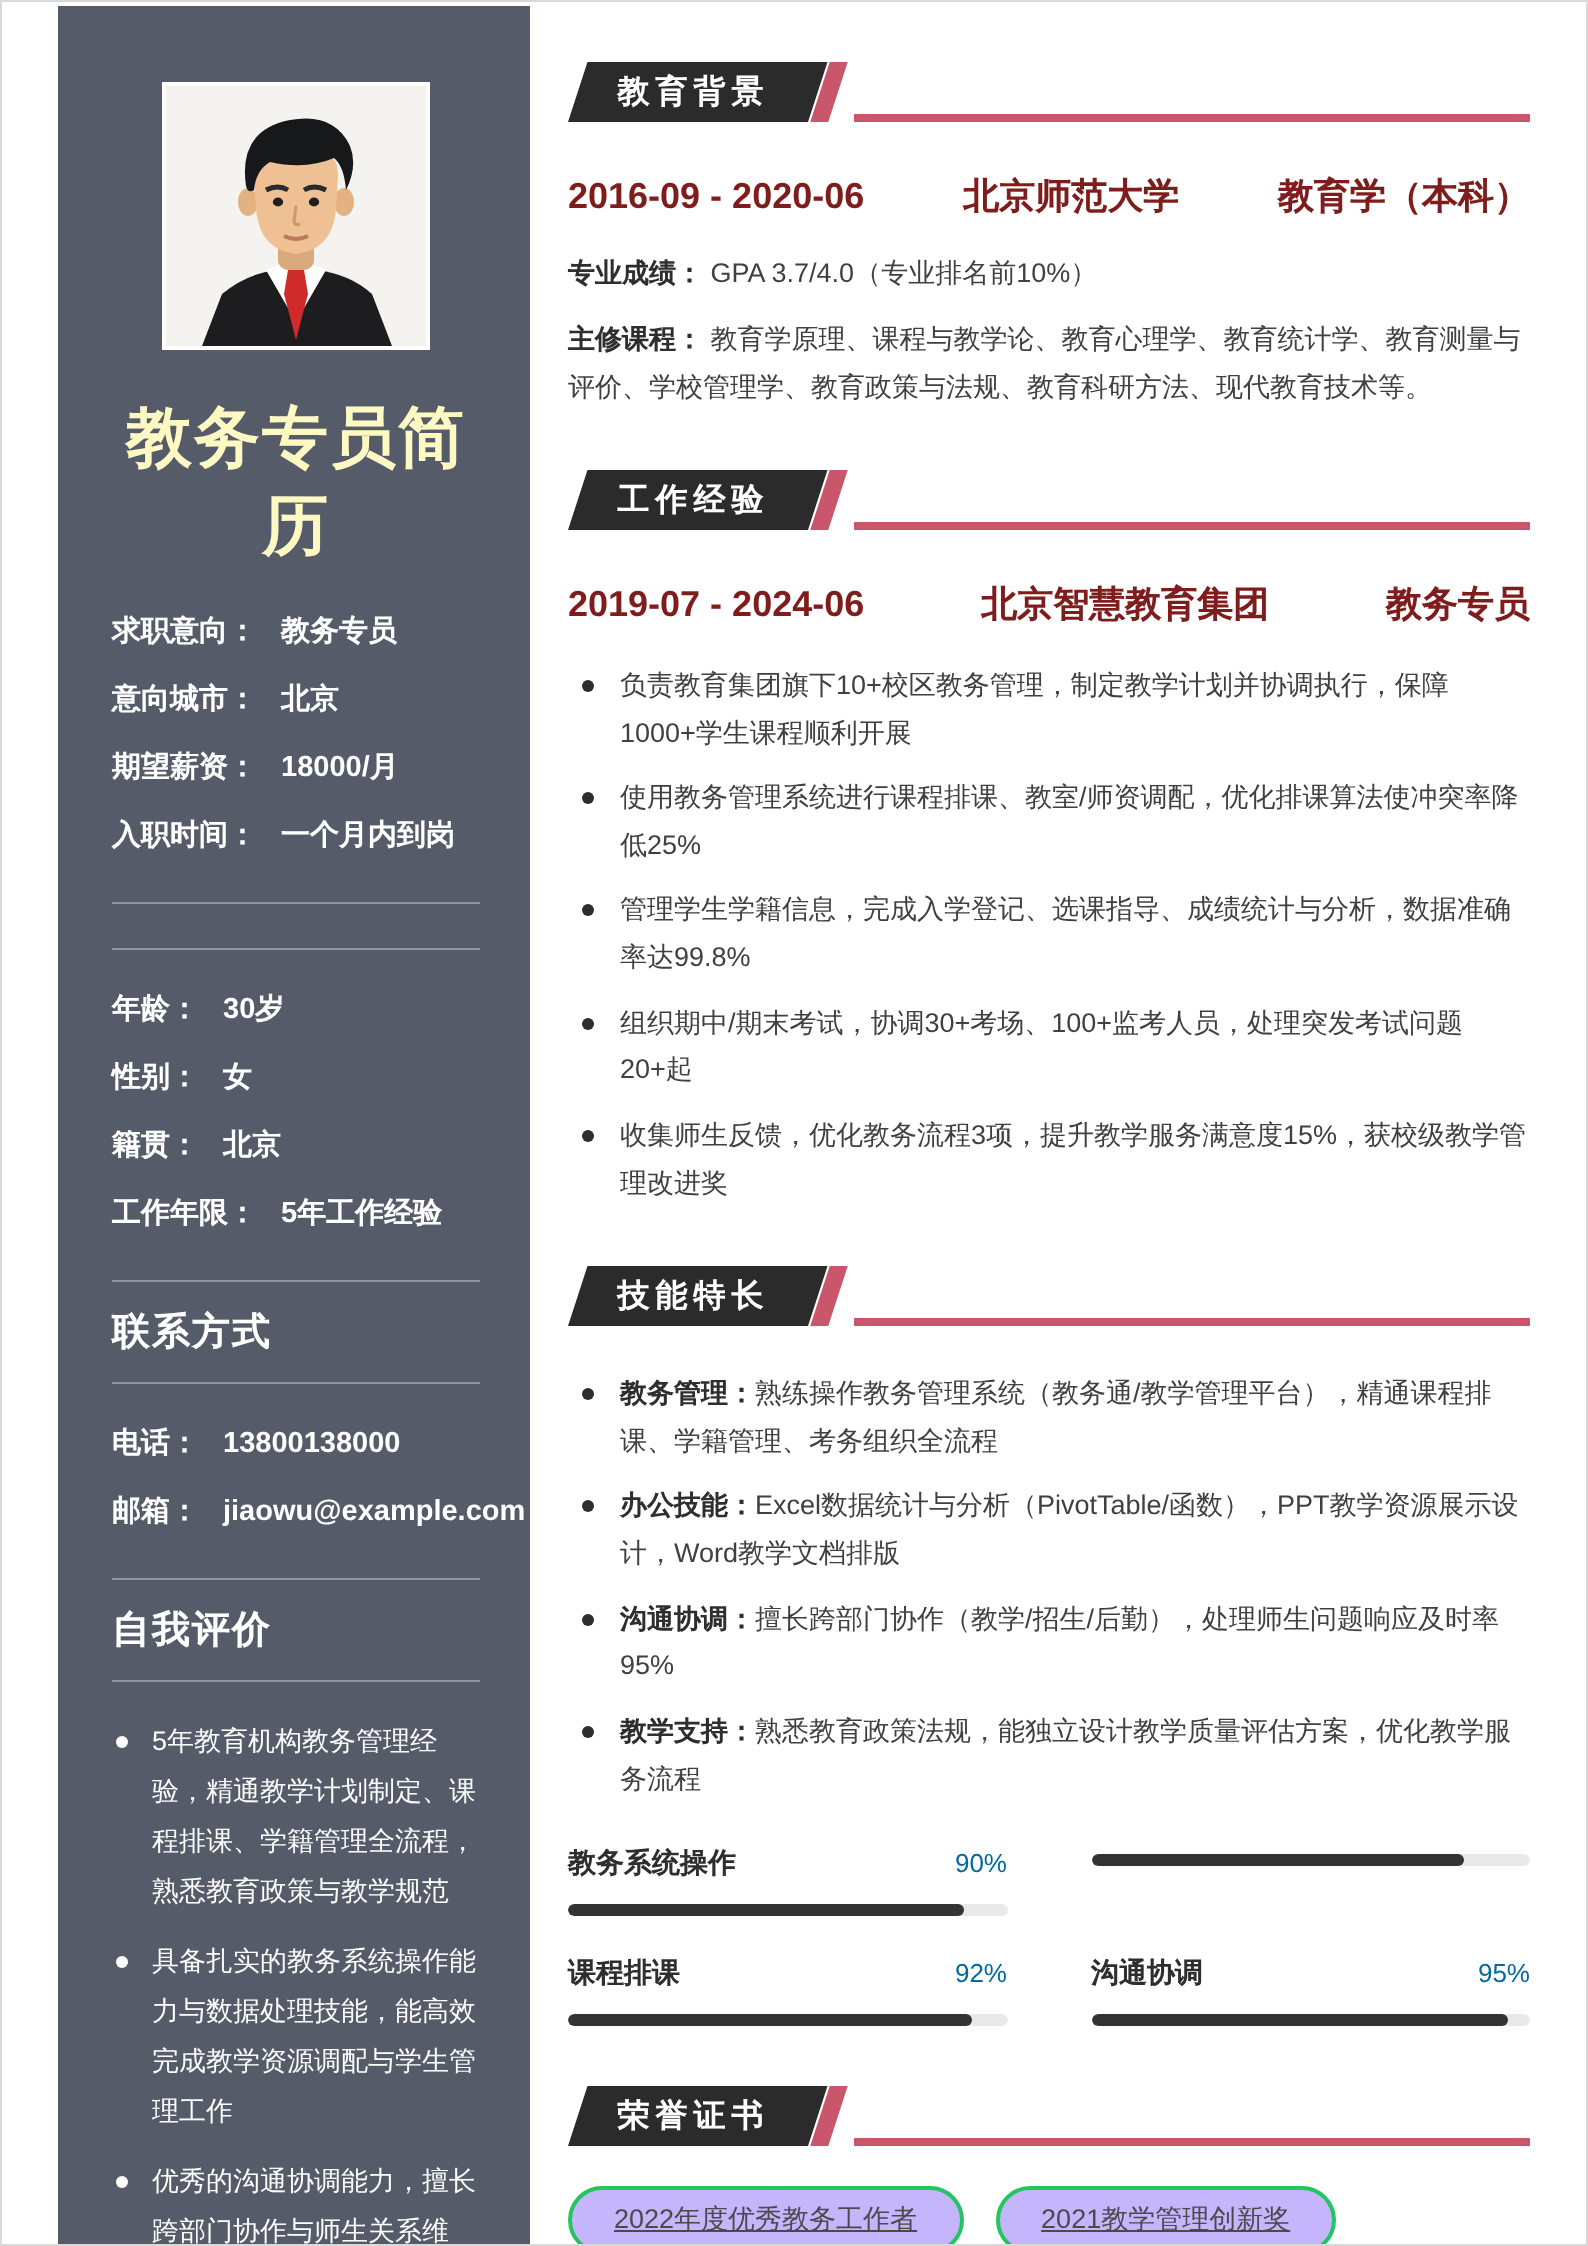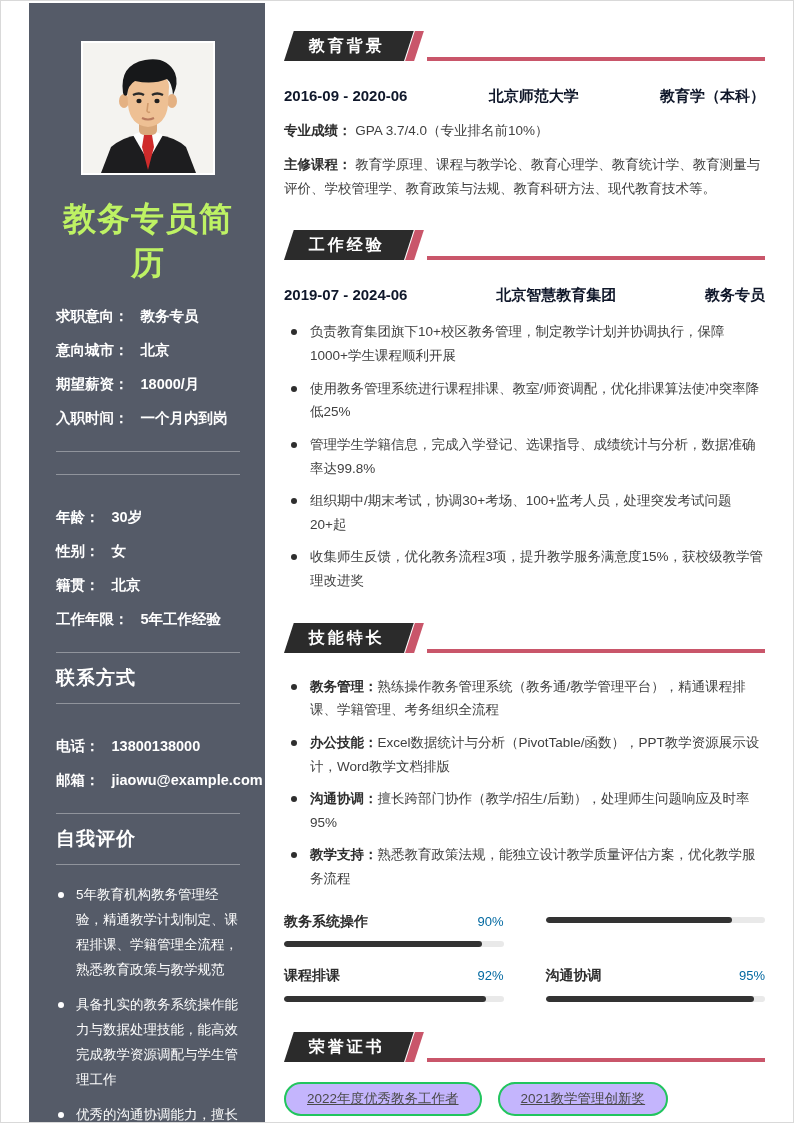--- a/index.html
+++ b/index.html
@@ -13,30 +13,30 @@
   .sidebar {
     position:absolute; left:28px; top:2px; width:236px; height:1119px;
     background:#555b68; color:#fff; padding:40px 25px 0 27px;
   }
   .photo-frame {
     width:130px; height:130px; margin:0 auto; background:#f4f3f0;
     box-shadow:0 0 0 2px #fff;
   }
   .side-name {
     margin-top:24px; text-align:center; font-size:33px; font-weight:700;
-    line-height:1.32; letter-spacing:1px; color:#bef264;
+    line-height:1.32; letter-spacing:1px; color:#fef9c3;
   }
   .field-list { margin-top:22px; }
   .field-row { display:flex; margin-bottom:13px; font-size:14.5px; line-height:1.45; }
   .field-row .lbl { font-weight:700; white-space:nowrap; }
   .field-row .val { font-weight:700; margin-left:12px; }
   .side-divider { border:none; border-top:1px solid rgba(255,255,255,.35); margin:22px 0 0 0; }
   .side-sec-title { margin-top:12px; font-size:19px; font-weight:700; letter-spacing:1px; }
   .side-sec-title + .side-divider { margin-top:12px; }
-  .side-items { margin-top:32px; }
+  .side-items { margin-top:20px; }
   .eval-list { margin-top:18px; list-style:none; }
   .eval-list li {
     position:relative; padding-left:20px; font-size:13.5px; line-height:1.85;
     margin-bottom:10px; color:#fdfdfd;
   }
   .eval-list li::before {
     content:""; position:absolute; left:2px; top:9px; width:6px; height:6px;
     border-radius:50%; background:#fff;
   }
   
@@ -47,21 +47,21 @@
     transform:skewX(-18deg); transform-origin:bottom left;
     display:flex; align-items:center;
   }
   .sec-badge span {
     display:inline-block; transform:skewX(18deg); color:#fff; font-weight:700;
     font-size:16px; letter-spacing:3px; white-space:nowrap;
   }
   .sec-slash { width:9px; height:30px; background:#c9566a; transform:skewX(-18deg); margin-left:6px; }
   .sec-line { flex:1; height:4px; background:#c9566a; margin-left:8px; }
   .sec-body { margin-top:22px; font-size:13.5px; line-height:1.75; }
-  .entry-head { display:flex; justify-content:space-between; font-size:15px; font-weight:700; color:#0f172a; }
+  .entry-head { display:flex; justify-content:space-between; font-size:18px; font-weight:700; color:#7f1d1d; }
   .para { margin-top:10px; }
   .para .plbl { font-weight:700; color:#2e2e2e; }
   .dot-list { list-style:none; margin-top:12px; }
   .dot-list li { position:relative; padding-left:26px; margin-bottom:9px; }
   .dot-list li::before {
     content:""; position:absolute; left:7px; top:9px; width:6px; height:6px;
     border-radius:50%; background:#2e2e2e;
   }
   .dot-list .blbl { font-weight:700; color:#2e2e2e; }
   

